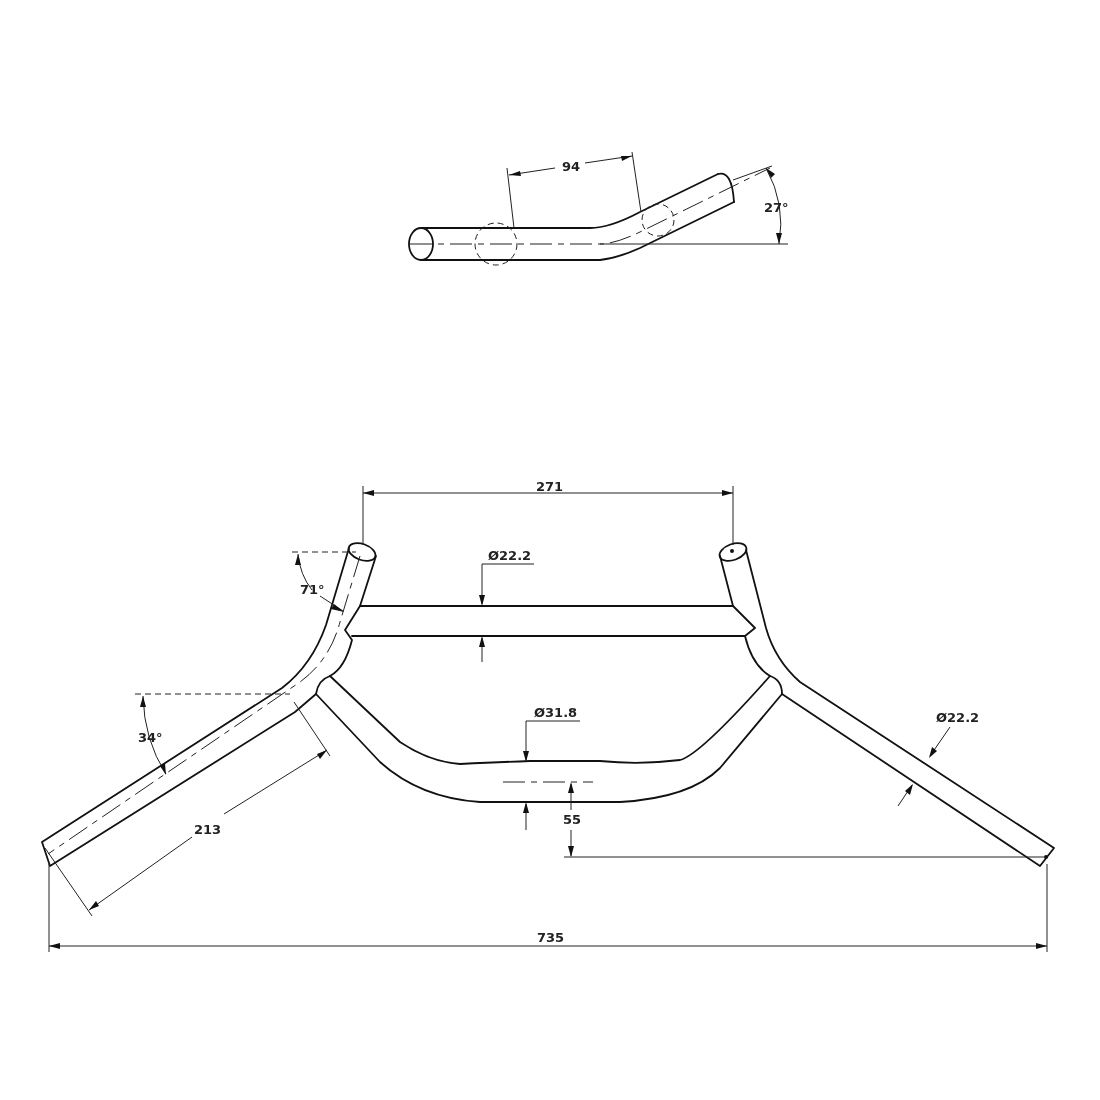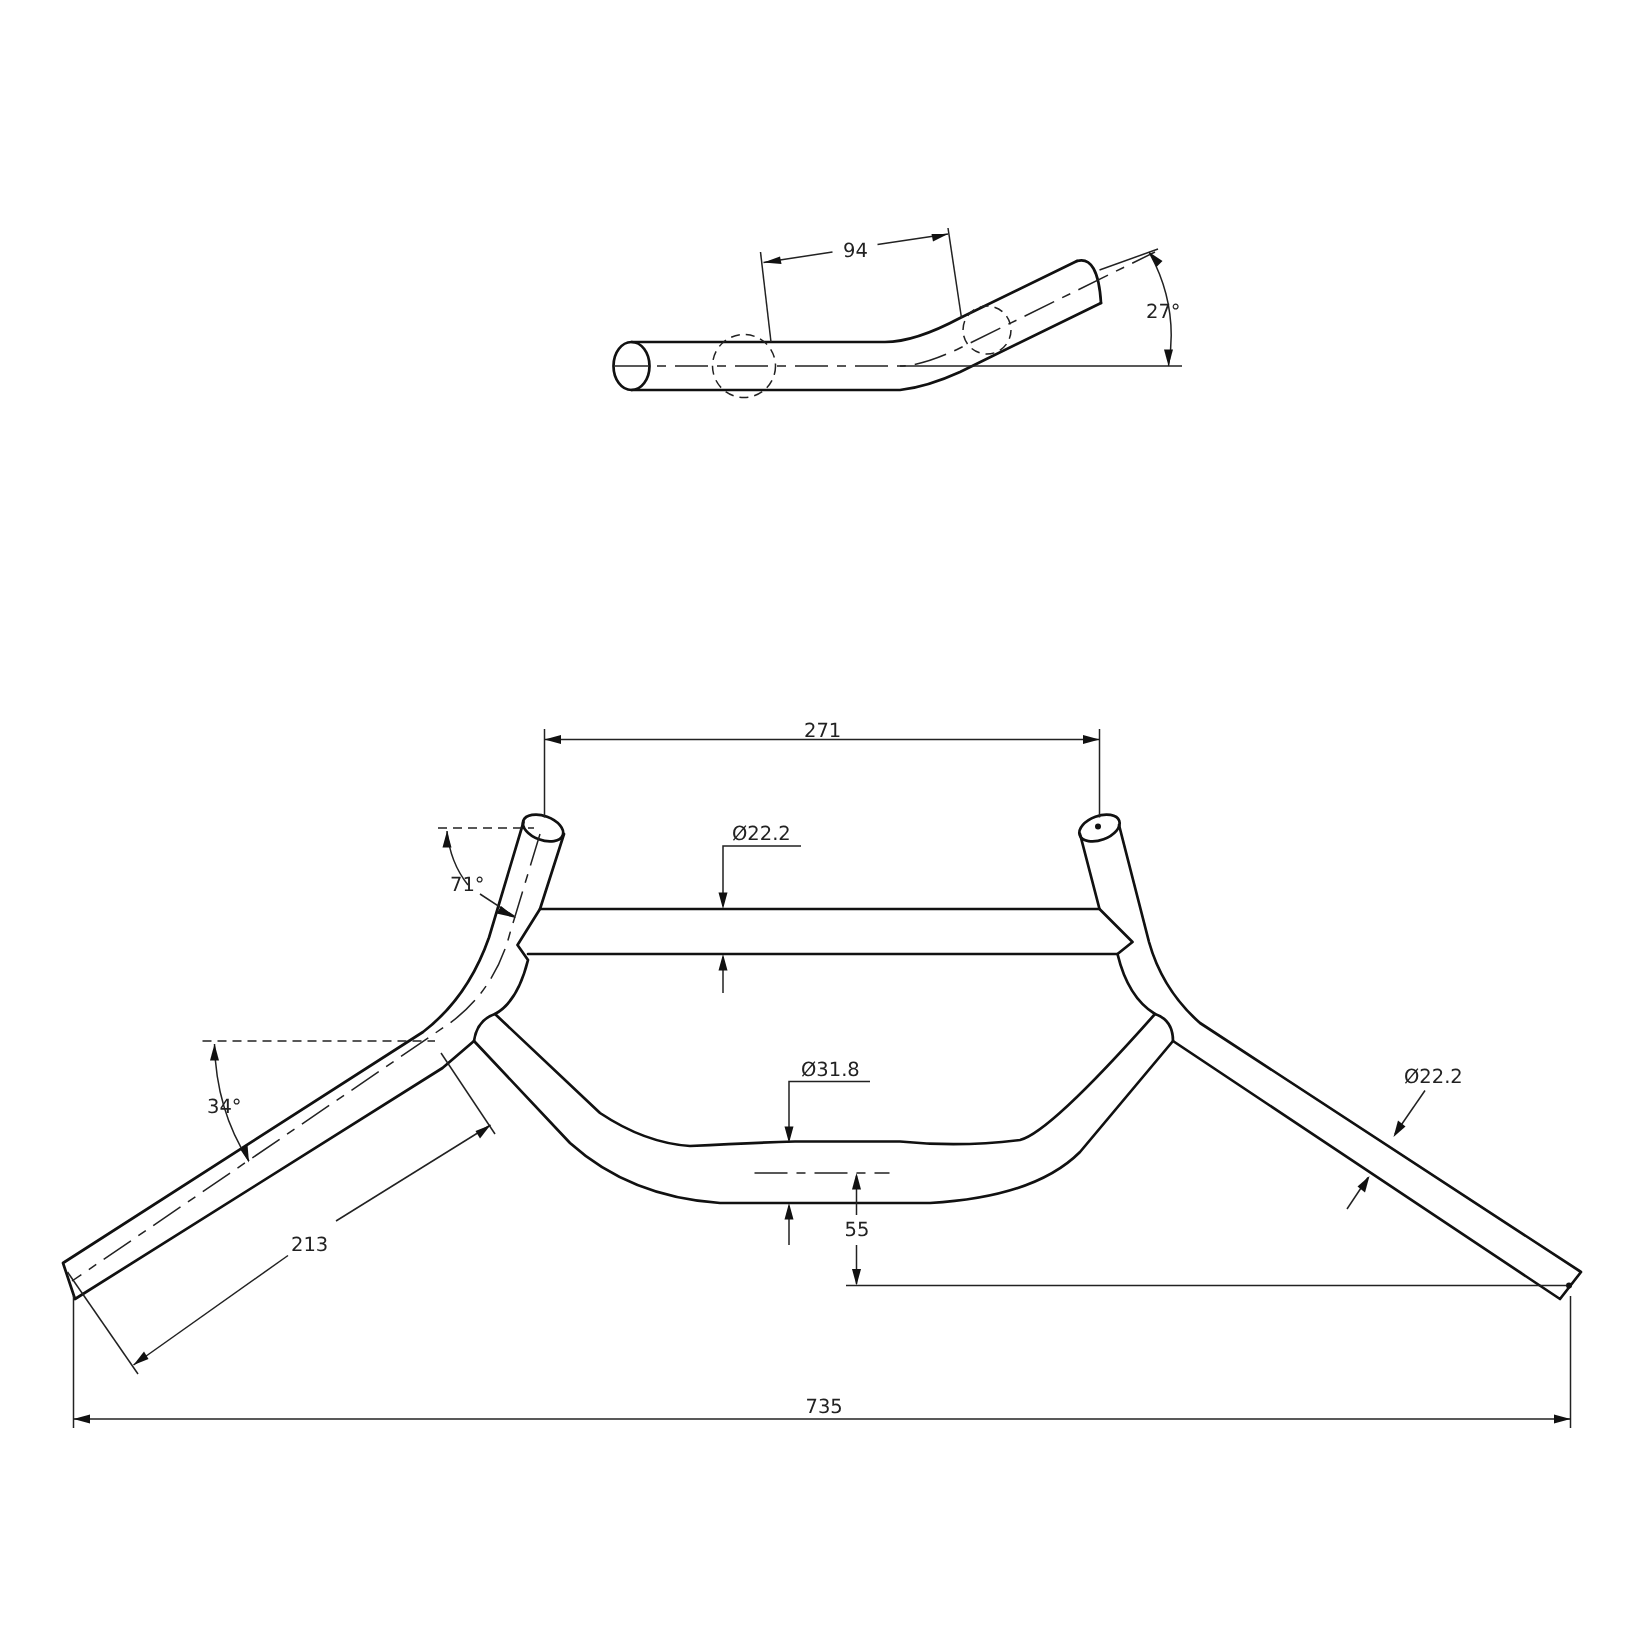--- a/index.html
+++ b/index.html
@@ -1,17 +1,17 @@
 <!DOCTYPE html>
 <html><head>
 <meta charset="utf-8">
 <style>
   html, body { margin: 0; padding: 0; background: #ffffff; }
   body { width: 1100px; height: 1100px; overflow: hidden; }
-  #drawing { position: absolute; left: 0; top: 0; width: 1100px; height: 970px; }
+  #drawing { position: absolute; left: 0; top: 0; width: 1100px; height: 970px; font-weight: bold; }
   svg text { font-family: "DejaVu Sans", sans-serif; font-size: 13px; fill: #222; }
   .obj { fill: none; stroke: #111; stroke-width: 1.8; stroke-linejoin: round; stroke-linecap: round; }
   .dim { fill: none; stroke: #222; stroke-width: 1; }
   .ctr { fill: none; stroke: #222; stroke-width: 1; stroke-dasharray: 22 6 6 6; }
   .hid { fill: none; stroke: #222; stroke-width: 1; stroke-dasharray: 6 4; }
   .arr { fill: #111; stroke: none; }
 </style>
 </head>
 <body>
 

